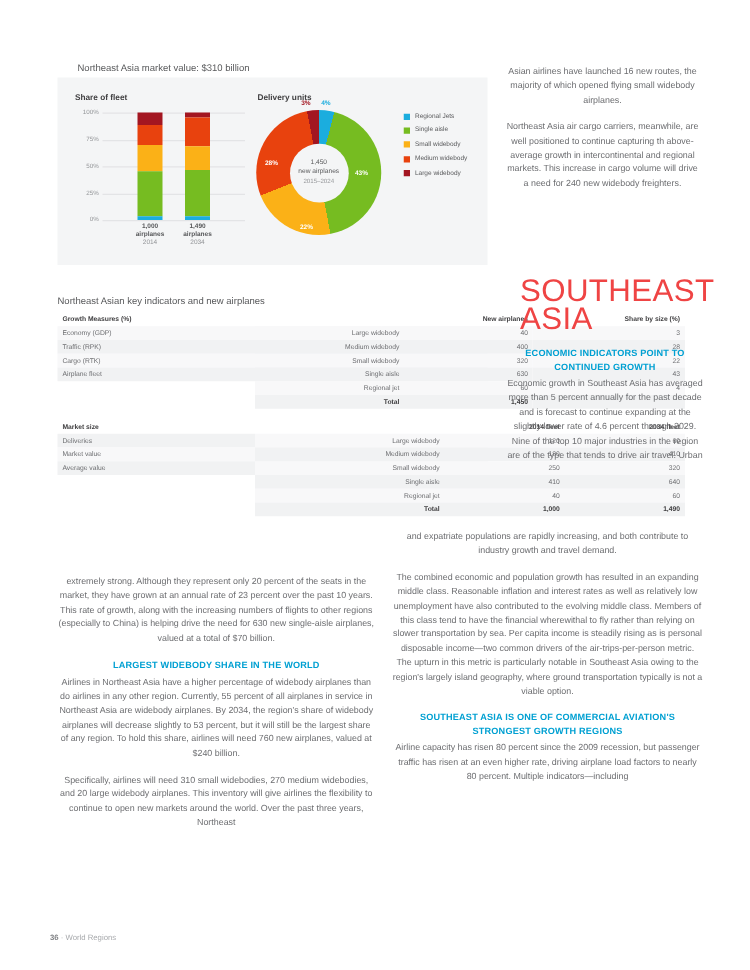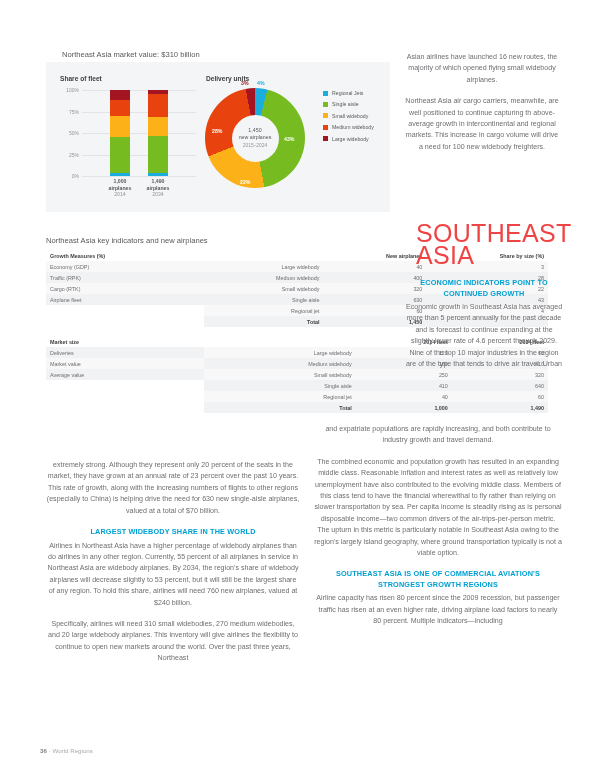--- a/index.html
+++ b/index.html
@@ -363,21 +363,21 @@
         <span class="legend-swatch" style="background:#e8420e"></span>
         <span class="legend-label">Medium widebody</span>
       </div>
       <div class="legend-row">
         <span class="legend-swatch" style="background:#a31621"></span>
         <span class="legend-label">Large widebody</span>
       </div>
     </div>
   </div>
 
-  <div class="tables-title">Northeast Asia key indicators and new airplanes</div>
+  <div class="tables-title">Northeast Asian key indicators and new airplanes</div>
 
   <div class="tables-zone">
 
     <table class="d tbl-left-a">
       <tbody>
           <tr class="plain">
             <th class="tl" colspan="2">Growth Measures (%)</th>
           </tr>
       <tr class="plain">
             <td class="tl">Economy (GDP)</td>
@@ -501,21 +501,21 @@
 
   <div class="col-left-low body-text">
     <p>extremely strong. Although they represent only 20 percent of the seats in the market, they have grown at an annual rate of 23 percent over the past 10 years. This rate of growth, along with the increasing numbers of flights to other regions (especially to China) is helping drive the need for 630 new single-aisle airplanes, valued at a total of $70 billion.</p>
     <h3 class="sub-head">LARGEST WIDEBODY SHARE IN THE WORLD</h3>
     <p>Airlines in Northeast Asia have a higher percentage of widebody airplanes than do airlines in any other region. Currently, 55 percent of all airplanes in service in Northeast Asia are widebody airplanes. By 2034, the region's share of widebody airplanes will decrease slightly to 53 percent, but it will still be the largest share of any region. To hold this share, airlines will need 760 new airplanes, valued at $240 billion.</p>
     <p>Specifically, airlines will need 310 small widebodies, 270 medium widebodies, and 20 large widebody airplanes. This inventory will give airlines the flexibility to continue to open new markets around the world. Over the past three years, Northeast</p>
   </div>
 
   <div class="col-right-top body-text">
     <p>Asian airlines have launched 16 new routes, the majority of which opened flying small widebody airplanes.</p>
-    <p>Northeast Asia air cargo carriers, meanwhile, are well positioned to continue capturing th above-average growth in intercontinental and regional markets. This increase in cargo volume will drive a need for 100 new widebody freighters.</p>
+    <p>Northeast Asia air cargo carriers, meanwhile, are well positioned to continue capturing th above-average growth in intercontinental and regional markets. This increase in cargo volume will drive a need for 240 new widebody freighters.</p>
   </div>
 
   <div class="col-right-mid">
     <h1 class="region-title">SOUTHEAST ASIA</h1>
     <div class="body-text">
       <h3 class="sub-head">ECONOMIC INDICATORS POINT TO CONTINUED GROWTH</h3>
       <p>Economic growth in Southeast Asia has averaged more than 5 percent annually for the past decade and is forecast to continue expanding at the slightly lower rate of 4.6 percent through 2029. Nine of the top 10 major industries in the region are of the type that tends to drive air travel. Urban</p>
     </div>
   </div>
 

